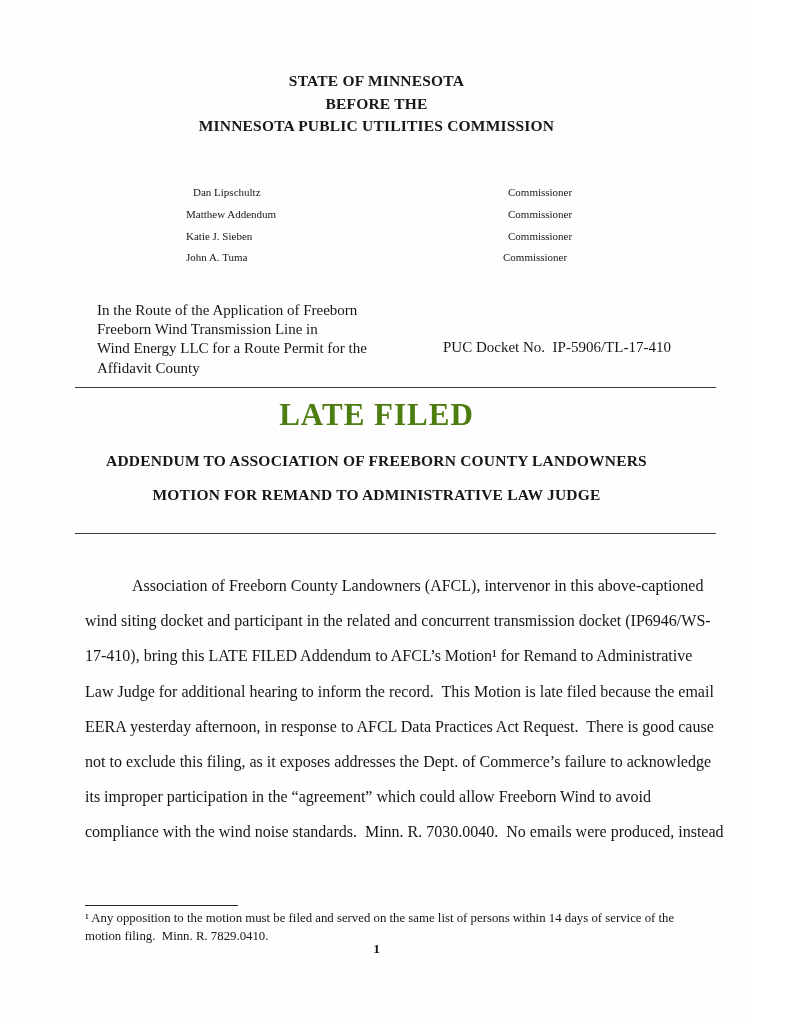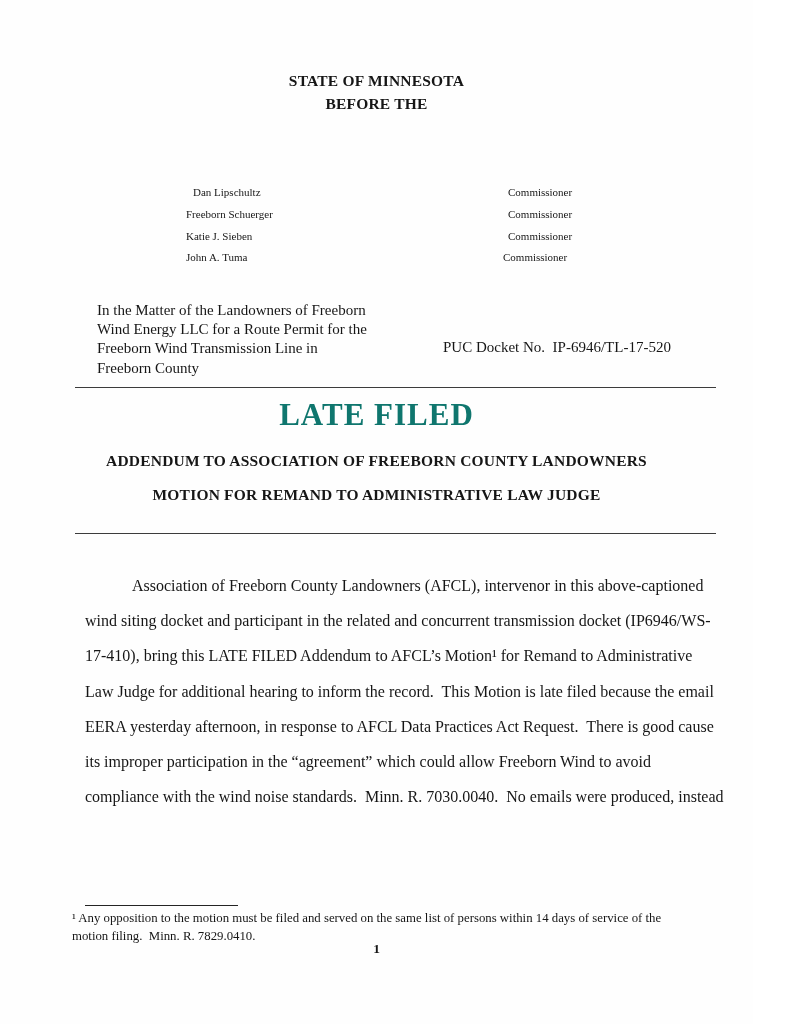--- a/index.html
+++ b/index.html
@@ -104,21 +104,21 @@
   .fn-rule {
     position: absolute;
     top: 905px;
     left: 85px;
     width: 153px;
     border-top: 1.6px solid #242424;
   }
   .footnote {
     position: absolute;
     top: 909px;
-    left: 72px;
+    left: 85px;
     width: 632px;
     font-size: 12.8px;
     line-height: 18.4px;
   }
   .footnote div { white-space: pre; }
   
   .page-number {
     position: absolute;
     top: 941px;
     left: 0;
@@ -129,65 +129,67 @@
   }
 </style>
 </head>
 <body>
 
 <div class="page">
 
   <div class="court-header">
     <div>STATE OF MINNESOTA</div>
     <div>BEFORE THE</div>
+    <div>MINNESOTA PUBLIC UTILITIES COMMISSION</div>
   </div>
 
   <div class="commissioners">
     <div class="comm-row first">
       <span class="comm-name">Dan Lipschultz</span>
       <span class="comm-title">Commissioner</span>
     </div>
     <div class="comm-row">
-      <span class="comm-name">Freeborn Schuerger</span>
+      <span class="comm-name">Matthew Addendum</span>
       <span class="comm-title">Commissioner</span>
     </div>
     <div class="comm-row">
       <span class="comm-name">Katie J. Sieben</span>
       <span class="comm-title">Commissioner</span>
     </div>
     <div class="comm-row last">
       <span class="comm-name">John A. Tuma</span>
       <span class="comm-title">Commissioner</span>
     </div>
   </div>
 
   <div class="caption-matter">
-    <div>In the Matter of the Landowners of Freeborn</div>
+    <div>In the Route of the Application of Freeborn</div>
+    <div>Freeborn Wind Transmission Line in</div>
     <div>Wind Energy LLC for a Route Permit for the</div>
-    <div>Freeborn Wind Transmission Line in</div>
-    <div>Freeborn County</div>
-  </div>
-
-  <div class="caption-docket">PUC Docket No.  IP-6946/TL-17-520</div>
+    <div>Affidavit County</div>
+  </div>
+
+  <div class="caption-docket">PUC Docket No.  IP-5906/TL-17-410</div>
 
   <div class="rule rule-top"></div>
 
-  <div class="late-filed" style="color: #0f766e;">LATE FILED</div>
+  <div class="late-filed" style="color: #4d7c0f;">LATE FILED</div>
 
   <div class="heading heading-1">ADDENDUM TO ASSOCIATION OF FREEBORN COUNTY LANDOWNERS</div>
   <div class="heading heading-2">MOTION FOR REMAND TO ADMINISTRATIVE LAW JUDGE</div>
 
   <div class="rule rule-mid"></div>
 
   <div class="body-text">
     <div class="body-line indent">Association of Freeborn County Landowners (AFCL), intervenor in this above-captioned</div>
     <div class="body-line">wind siting docket and participant in the related and concurrent transmission docket (IP6946/WS-</div>
     <div class="body-line">17-410), bring this LATE FILED Addendum to AFCL’s Motion¹ for Remand to Administrative</div>
     <div class="body-line">Law Judge for additional hearing to inform the record.  This Motion is late filed because the email</div>
     <div class="body-line">EERA yesterday afternoon, in response to AFCL Data Practices Act Request.  There is good cause</div>
+    <div class="body-line">not to exclude this filing, as it exposes addresses the Dept. of Commerce’s failure to acknowledge</div>
     <div class="body-line">its improper participation in the “agreement” which could allow Freeborn Wind to avoid</div>
     <div class="body-line">compliance with the wind noise standards.  Minn. R. 7030.0040.  No emails were produced, instead</div>
   </div>
 
   <div class="fn-rule"></div>
 
   <div class="footnote">
     <div>¹ Any opposition to the motion must be filed and served on the same list of persons within 14 days of service of the</div>
     <div>motion filing.  Minn. R. 7829.0410.</div>
   </div>

